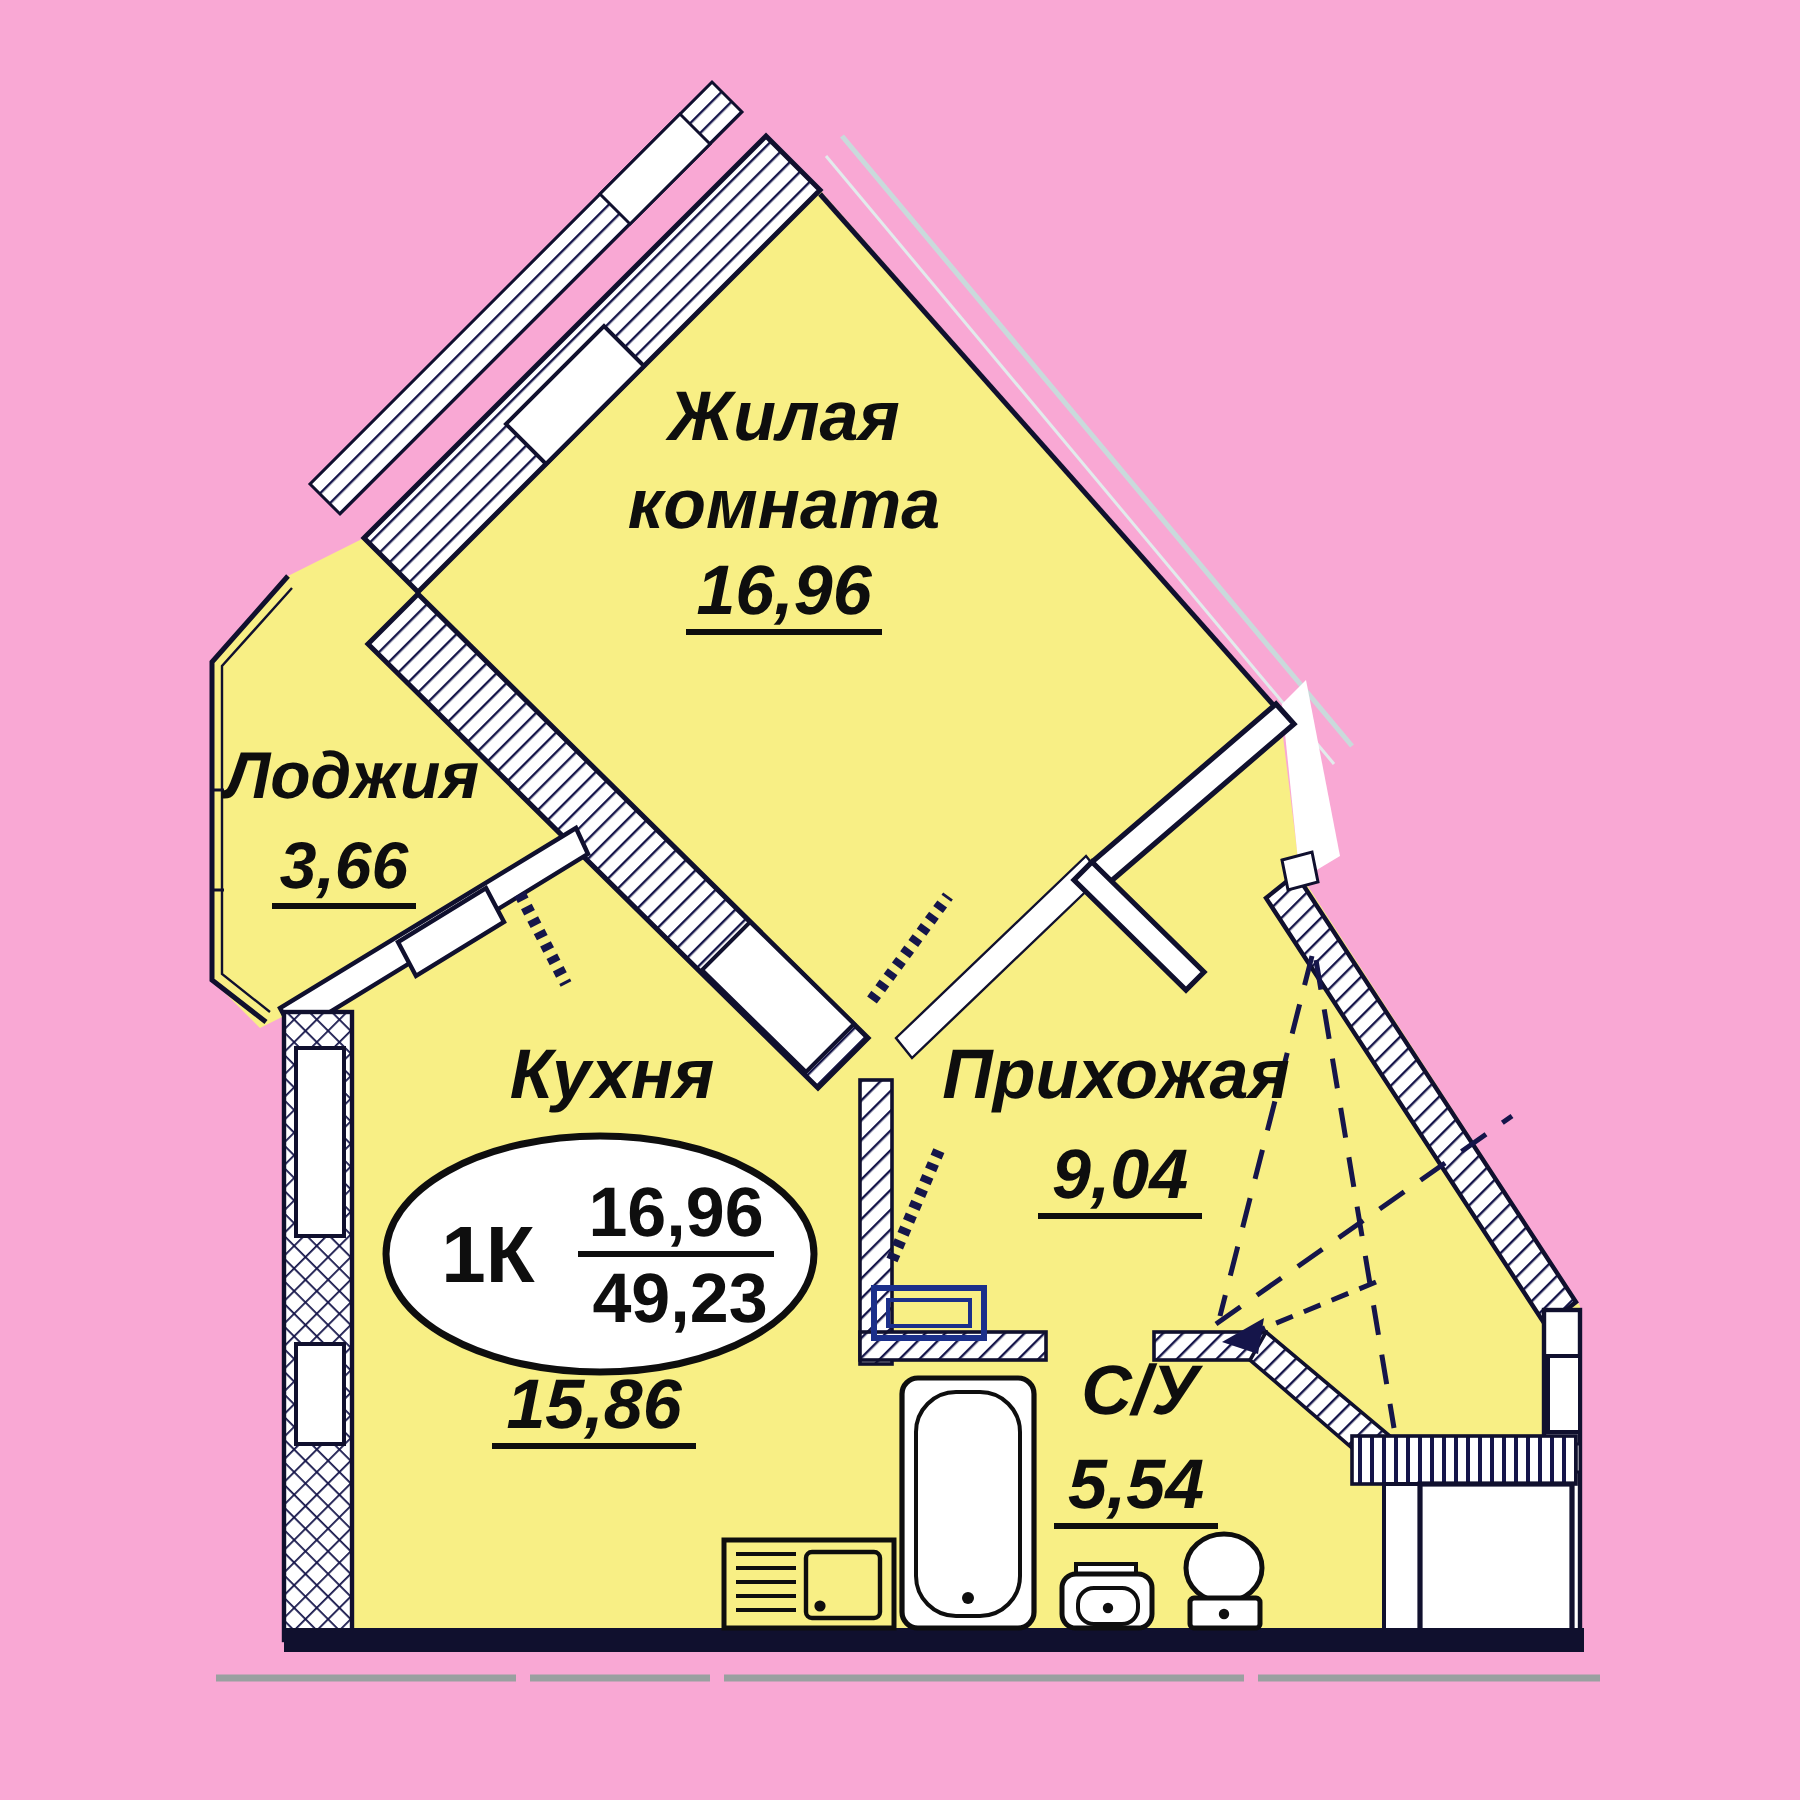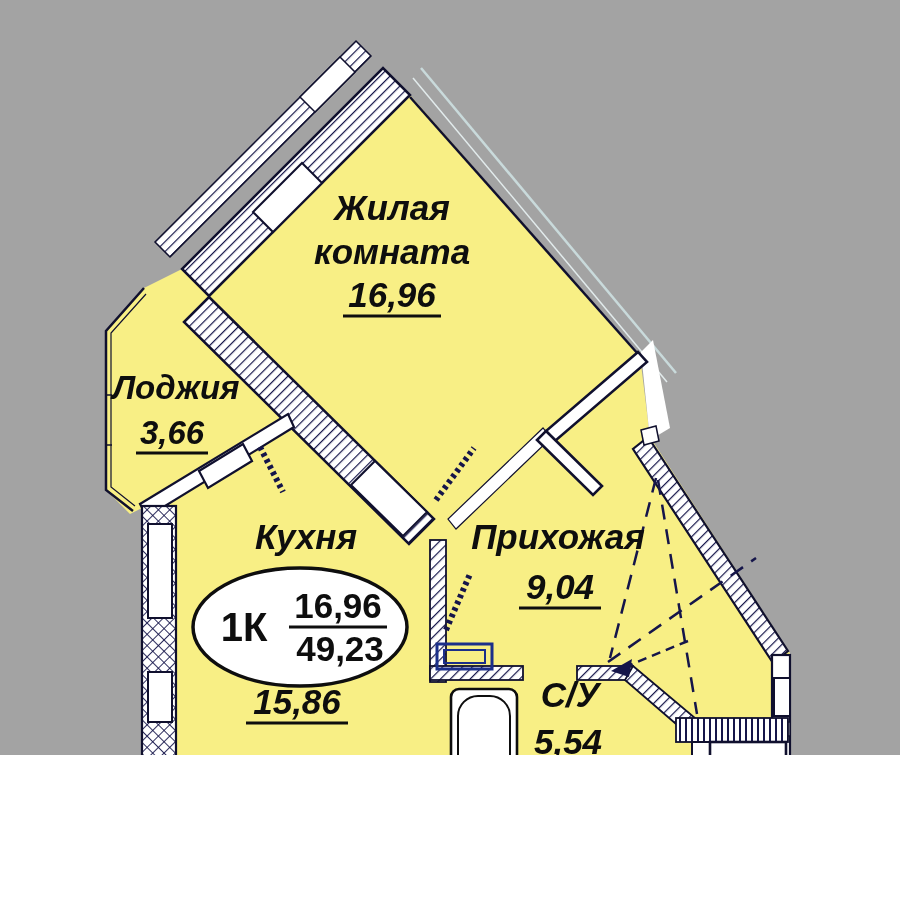--- a/index.html
+++ b/index.html
@@ -1,16 +1,16 @@
 <!DOCTYPE html>
 <html><head>
 <meta charset="utf-8">
 <style>
   html,body{margin:0;padding:0;background:#ffffff;}
-  #stage{width:900px;height:755px;position:relative;background:#a3a3a3;overflow:hidden;
+  #stage{width:900px;height:900px;position:relative;background:#f9a8d4;overflow:hidden;
          font-family:"Liberation Sans", sans-serif;}
   svg{display:block;}
   text{fill:#0e0e0e;}
   .roomlabel{font-style:italic;font-weight:bold;}
   .arealabel{font-style:italic;font-weight:bold;}
   .sumlabel{font-weight:bold;}
 </style>
 </head>
 <body>
 

